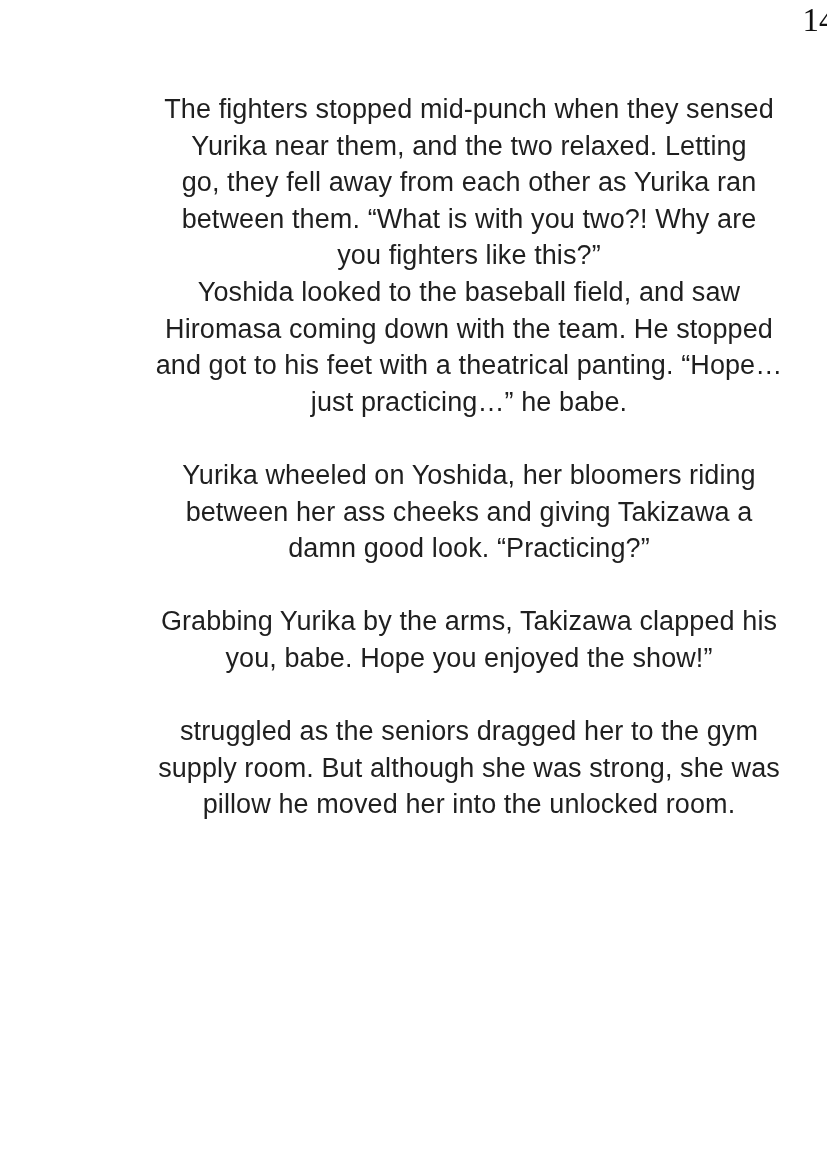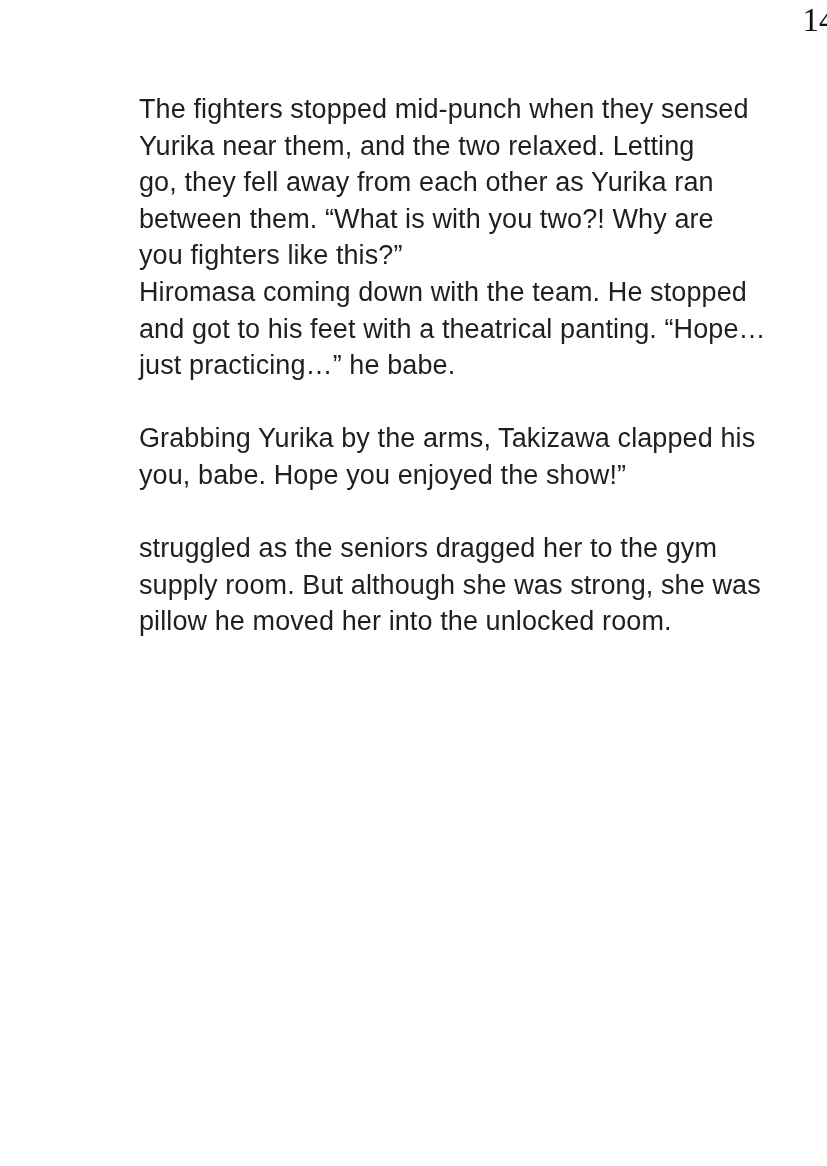--- a/index.html
+++ b/index.html
@@ -33,39 +33,45 @@
     width: 660px;
     font-size: 27px;
     font-weight: 400;
     letter-spacing: 0.1px;
     line-height: 36.6px;
     color: #1f1f1f;
     white-space: nowrap;
   }
   .paragraph { margin: 0; }
   .paragraph.gap { margin-top: 36.6px; }
-  .text-line { min-height: 36.6px; }
+  .text-line { min-height: 36.6px; text-align: center; }
 </style>
 </head>
 <body>
 
 <div class="page">
   <div class="page-number">147</div>
   <div class="page-text">
       <div class="paragraph">
         <div class="text-line">The fighters stopped mid-punch when they sensed</div>
         <div class="text-line">Yurika near them, and the two relaxed. Letting</div>
         <div class="text-line">go, they fell away from each other as Yurika ran</div>
         <div class="text-line">between them. “What is with you two?! Why are</div>
         <div class="text-line">you fighters like this?”</div>
       </div>
       <div class="paragraph">
+        <div class="text-line">Yoshida looked to the baseball field, and saw</div>
         <div class="text-line">Hiromasa coming down with the team. He stopped</div>
         <div class="text-line">and got to his feet with a theatrical panting. “Hope…</div>
         <div class="text-line">just practicing…” he babe.</div>
+      </div>
+      <div class="paragraph gap">
+        <div class="text-line">Yurika wheeled on Yoshida, her bloomers riding</div>
+        <div class="text-line">between her ass cheeks and giving Takizawa a</div>
+        <div class="text-line">damn good look. “Practicing?”</div>
       </div>
       <div class="paragraph gap">
         <div class="text-line">Grabbing Yurika by the arms, Takizawa clapped his</div>
         <div class="text-line">you, babe. Hope you enjoyed the show!”</div>
       </div>
       <div class="paragraph gap">
         <div class="text-line">struggled as the seniors dragged her to the gym</div>
         <div class="text-line">supply room. But although she was strong, she was</div>
         <div class="text-line">pillow he moved her into the unlocked room.</div>
       </div>

